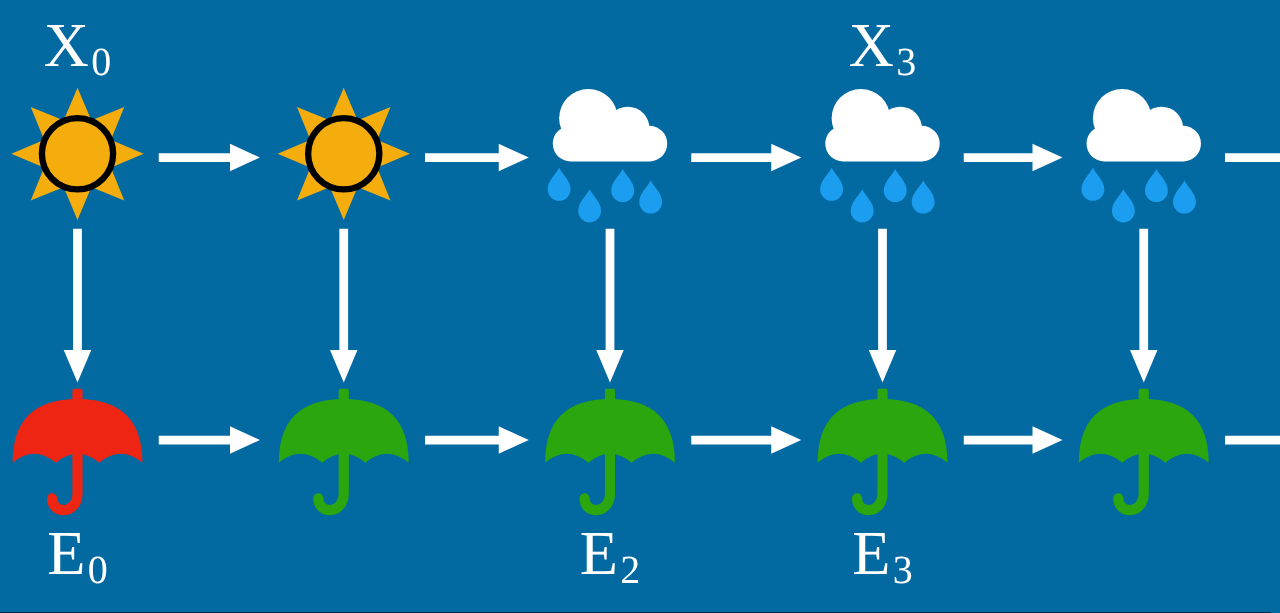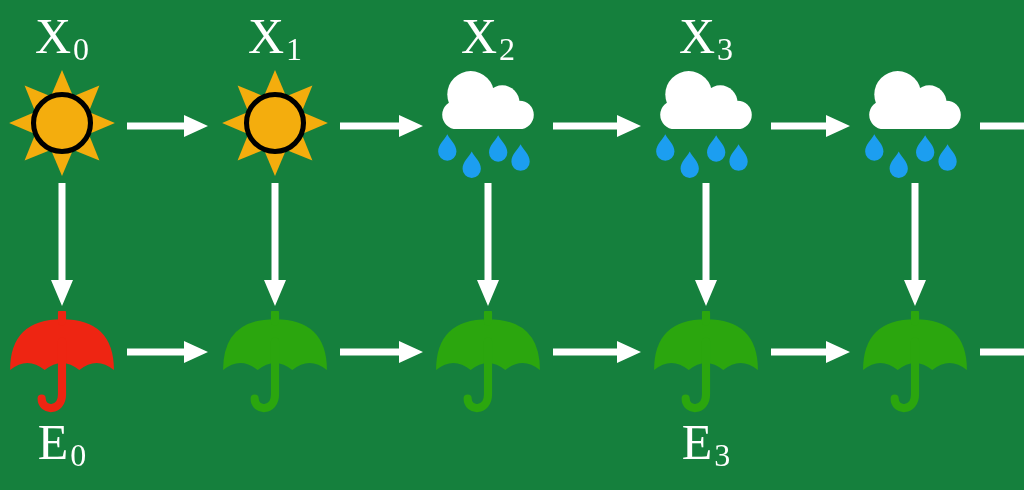--- a/index.html
+++ b/index.html
@@ -1,17 +1,17 @@
 <!DOCTYPE html>
 <html><head>
 <meta charset="utf-8">
 <style>
   html,body{margin:0;padding:0;background:#000;}
   .canvas{
-    position:relative;width:1024px;height:490px;background:#15803d;
+    position:relative;width:1024px;height:490px;background:#0369a1;
     font-family:"Liberation Serif","DejaVu Serif",serif;overflow:hidden;
   }
   
   .c0{--cx:62px}.c1{--cx:275px}.c2{--cx:488px}.c3{--cx:706px}.c4{--cx:915px}
 
   .state-label{
     position:absolute;top:10px;left:calc(var(--cx) - 80px);width:160px;
     text-align:center;color:#ffffff;font-size:50px;line-height:52px;
   }
   .evidence-label{
@@ -47,22 +47,20 @@
 
       <path d="M58.5,183 H65.5 V280 H73 L62,306 L51,280 H58.5 Z"></path>
       <path d="M271.5,183 H278.5 V280 H286 L275,306 L264,280 H271.5 Z"></path>
       <path d="M484.5,183 H491.5 V280 H499 L488,306 L477,280 H484.5 Z"></path>
       <path d="M702.5,183 H709.5 V280 H717 L706,306 L695,280 H702.5 Z"></path>
       <path d="M911.5,183 H918.5 V280 H926 L915,306 L904,280 H911.5 Z"></path>
     </g>
   </svg>
 
   <div class="state-label c0"><span>X</span><span class="sub">0</span></div>
-  <div class="state-label c1"><span>X</span><span class="sub">1</span></div>
-  <div class="state-label c2"><span>X</span><span class="sub">2</span></div>
   <div class="state-label c3"><span>X</span><span class="sub">3</span></div>
 
   <svg class="state-icon sun-icon c0" viewBox="0 0 110 115">
     <g fill="#f4ad0d">
       <polygon points="55,6 44,32 66,32"></polygon>
       <polygon points="55,6 44,32 66,32" transform="rotate(45 55 58)"></polygon>
       <polygon points="55,6 44,32 66,32" transform="rotate(90 55 58)"></polygon>
       <polygon points="55,6 44,32 66,32" transform="rotate(135 55 58)"></polygon>
       <polygon points="55,6 44,32 66,32" transform="rotate(180 55 58)"></polygon>
       <polygon points="55,6 44,32 66,32" transform="rotate(225 55 58)"></polygon>
@@ -140,15 +138,16 @@
   <svg class="umbrella-icon c3" viewBox="0 0 110 105">
     <path d="M4,58 Q4,8 55,8 Q106,8 106,58 Q89,44 72,58 Q55,44 38,58 Q21,44 4,58 Z" fill="#2ba60e"></path>
     <path fill="none" stroke-width="8" stroke-linecap="round" d="M55,2 L55,10 M55,30 L55,82 C55,99 35,99 35,86" stroke="#2ba60e"></path>
   </svg>
   <svg class="umbrella-icon c4" viewBox="0 0 110 105">
     <path d="M4,58 Q4,8 55,8 Q106,8 106,58 Q89,44 72,58 Q55,44 38,58 Q21,44 4,58 Z" fill="#2ba60e"></path>
     <path fill="none" stroke-width="8" stroke-linecap="round" d="M55,2 L55,10 M55,30 L55,82 C55,99 35,99 35,86" stroke="#2ba60e"></path>
   </svg>
 
   <div class="evidence-label c0"><span>E</span><span class="sub">0</span></div>
+  <div class="evidence-label c2"><span>E</span><span class="sub">2</span></div>
   <div class="evidence-label c3"><span>E</span><span class="sub">3</span></div>
 
 </div>
 
 </body></html>

